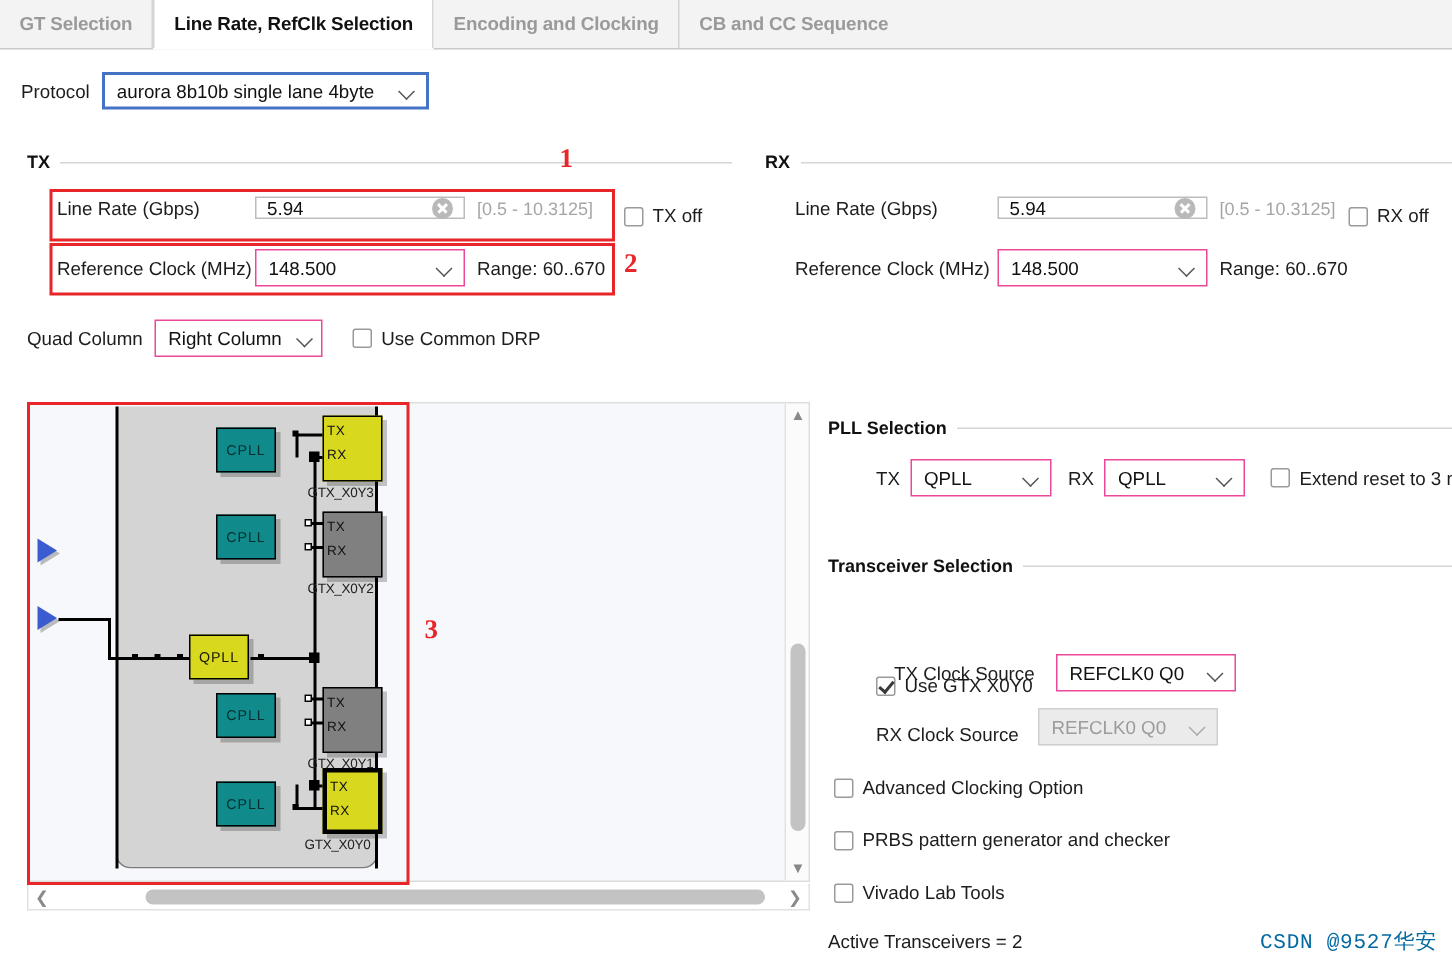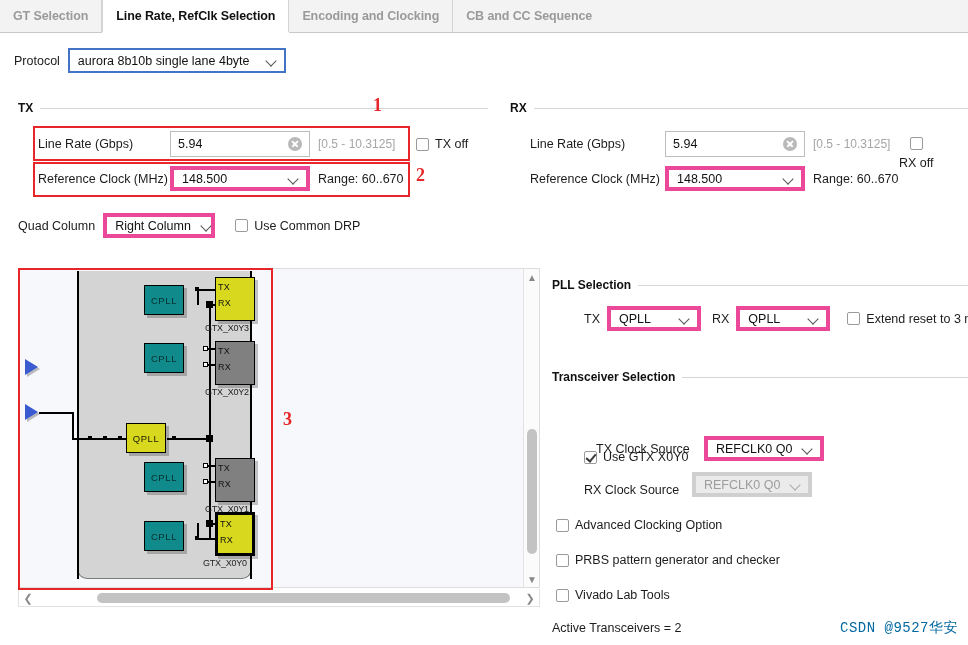--- a/index.html
+++ b/index.html
@@ -48,21 +48,21 @@
   .tab:last-child { border-right: none; }
 
   
   .protocol-row {
     position: absolute; left: 14px; top: 48px;
     display: flex; align-items: center; gap: 8px;
   }
   .lbl { font-size: 12.5px; color: #1c1c1c; white-space: nowrap; }
   .combo {
     height: 25px;
-    border: 4px solid #ec4899;
+    border: 1px solid #ec4899;
     background: #ffffff;
     display: flex; align-items: center;
     padding: 0 6px 0 8px;
     font-size: 12.5px; color: #111;
     cursor: pointer;
     position: relative;
     white-space: nowrap;
   }
   .combo .cv { flex: 1; }
   .combo .chev {
@@ -85,21 +85,21 @@
   .sect {
     position: absolute;
     display: flex; align-items: center; gap: 7px;
   }
   .sect .st { font-weight: bold; font-size: 12px; color: #111; white-space: nowrap; }
   .sect .rule { height: 1px; background: #d6d6d6; flex: 1; }
 
   
   .field-label { font-size: 12.5px; color: #1c1c1c; white-space: nowrap; }
   .textfield {
-    height: 26px; border: 1px solid #bdbdbd; background: #fff;
+    height: 15px; border: 1px solid #bdbdbd; background: #fff;
     display: flex; align-items: center; padding: 0 4px 0 7px;
     font-size: 12.5px; color: #111;
   }
   .textfield .tv { flex: 1; }
   .clear-ico {
     width: 14px; height: 14px; border-radius: 50%;
     background: #b9b9b9; position: relative; flex: 0 0 auto; cursor: pointer;
     margin-right: 3px;
   }
   .clear-ico::before, .clear-ico::after {
@@ -276,21 +276,21 @@
   </div>
 
   <div style="position:absolute; left:530px; top:131px; display:flex; align-items:center;">
     <span class="field-label" style="width:135px;">Line Rate (Gbps)</span>
     <div class="textfield" style="width:140px;">
       <span class="tv">5.94</span>
       <span class="clear-ico"></span>
     </div>
     <span class="hint" style="margin-left:8px;">[0.5 - 10.3125]</span>
   </div>
-  <div class="cbx-wrap" style="position:absolute; left:899px; top:137px;flex-direction:column;">
+  <div class="cbx-wrap" style="position:absolute; left:899px; top:137px;">
     <span class="cbx"></span>
     <span class="cbx-label">RX off</span>
   </div>
 
   <div style="position:absolute; left:530px; top:166px; display:flex; align-items:center;">
     <span class="field-label" style="width:135px;">Reference Clock (MHz)</span>
     <div class="combo" style="width:140px;">
       <span class="cv">148.500</span>
       <span class="chev"></span>
     </div>

